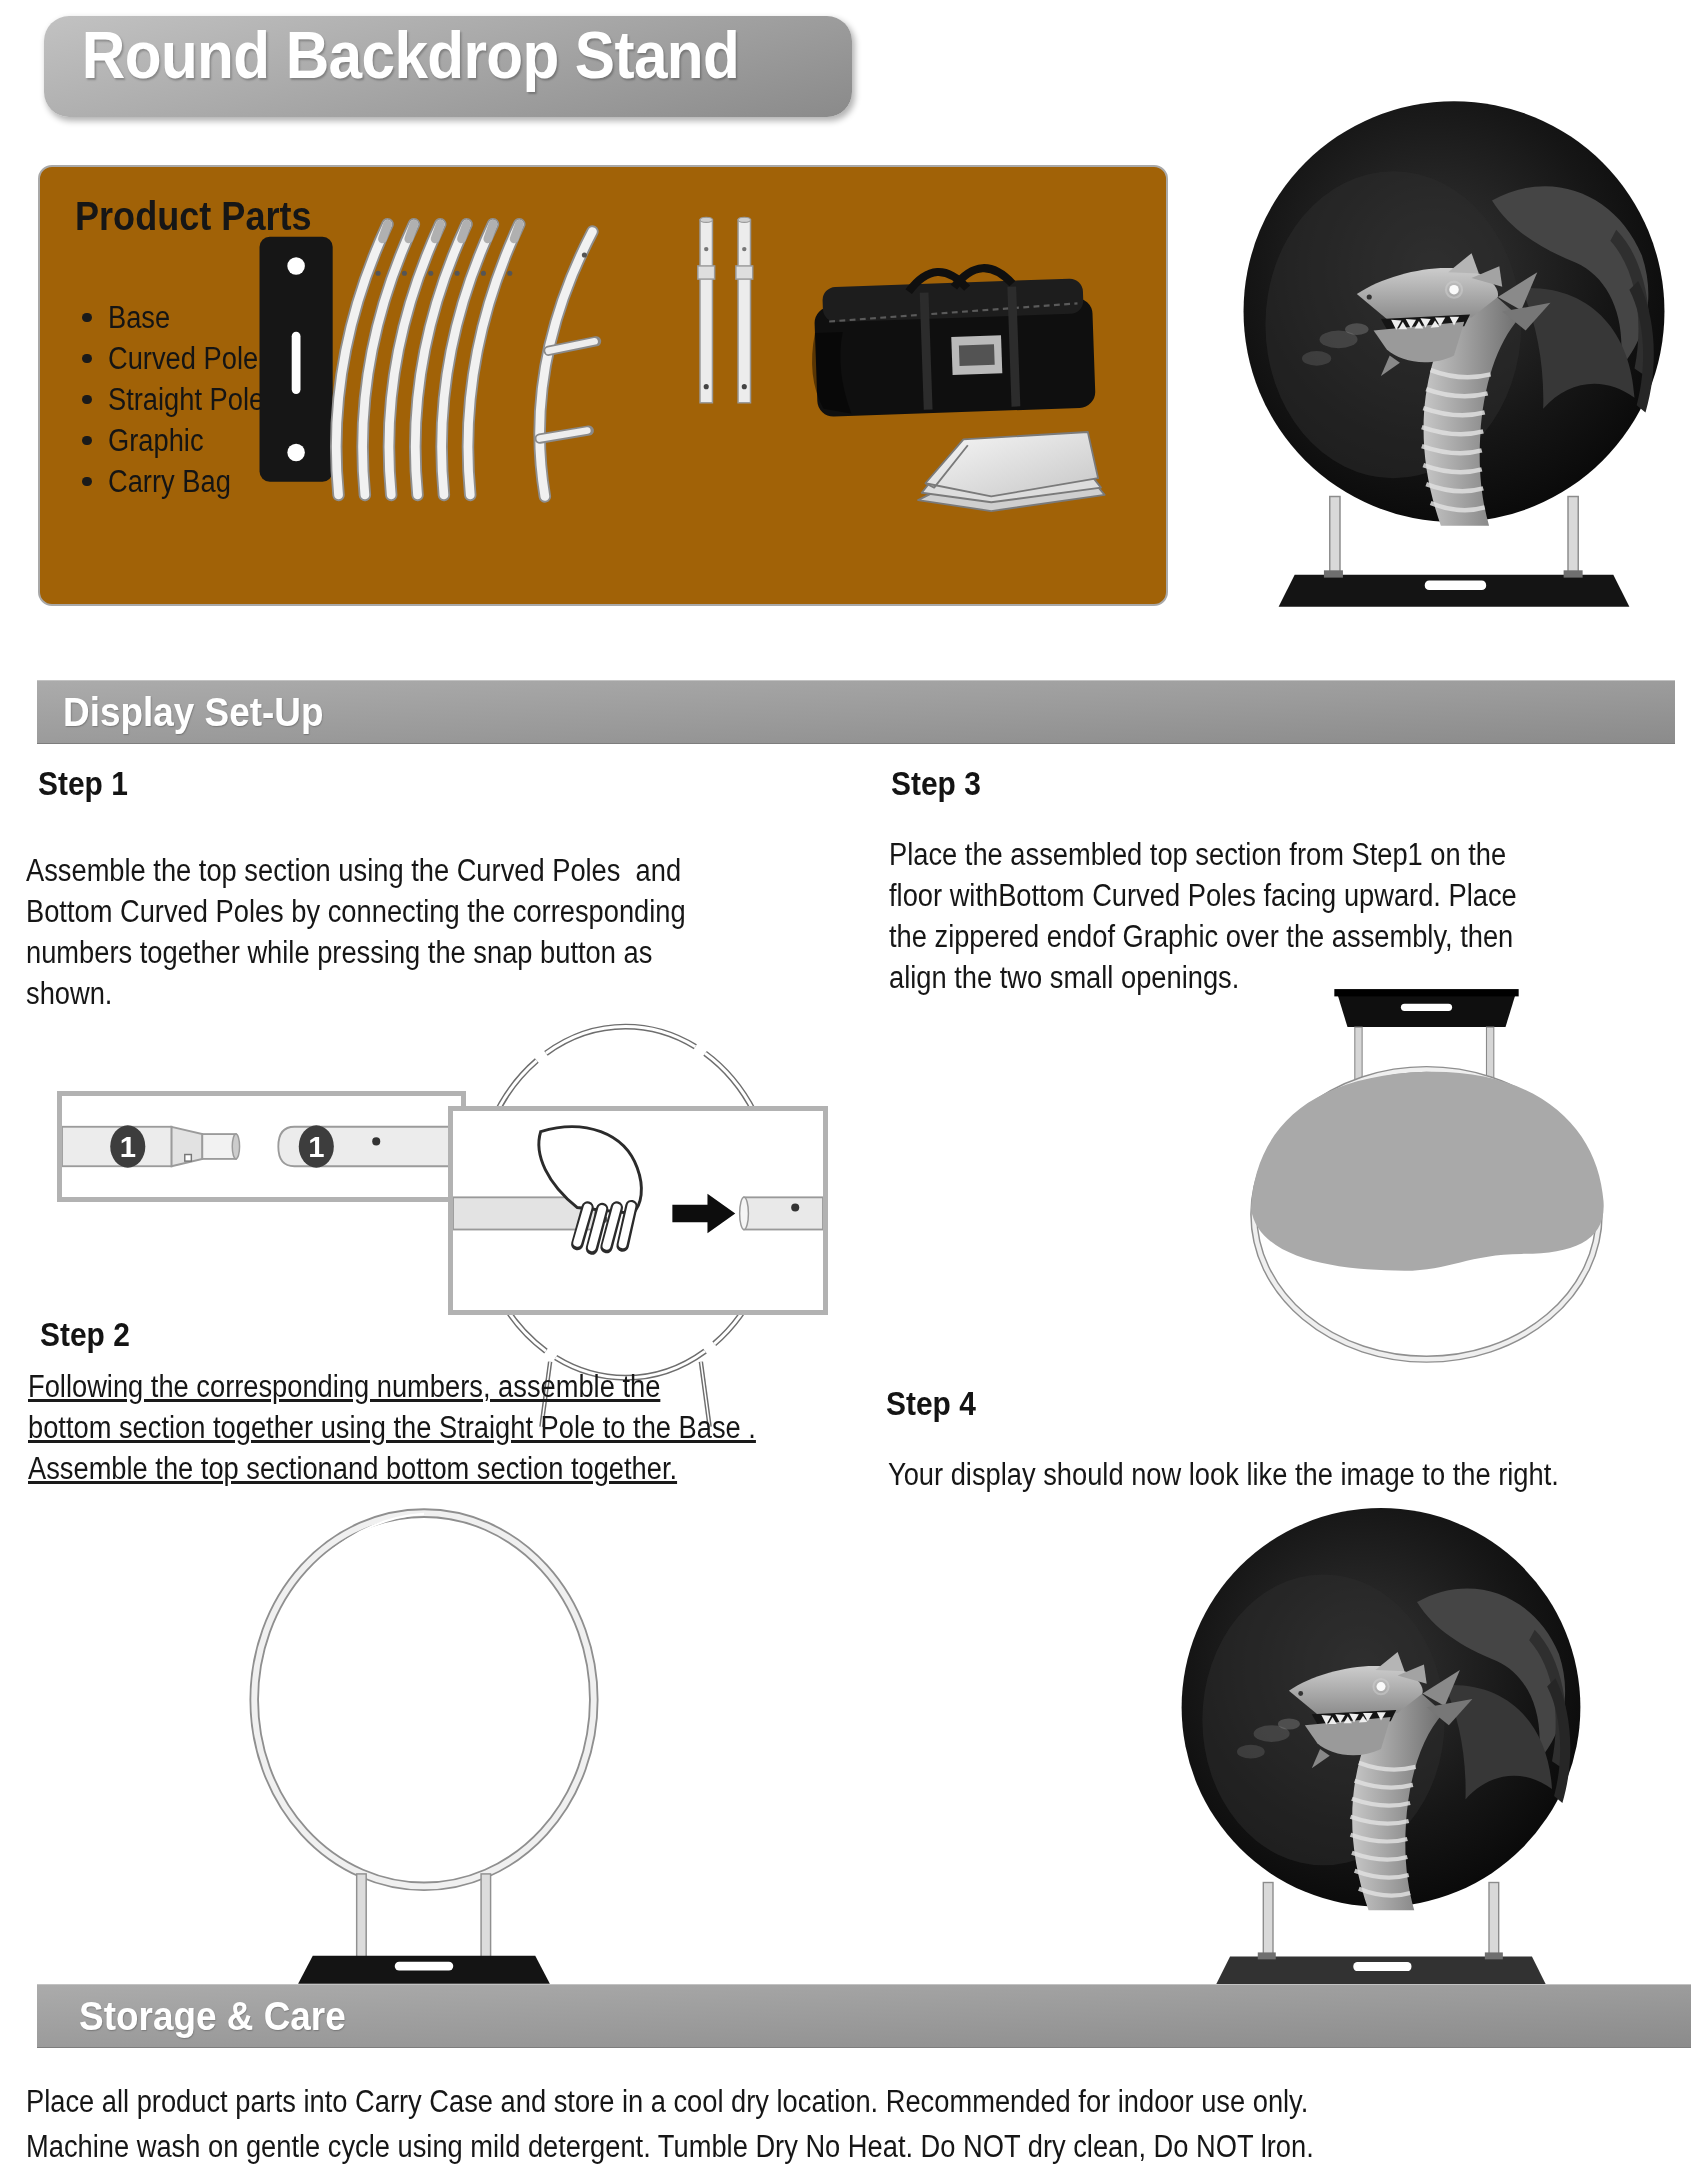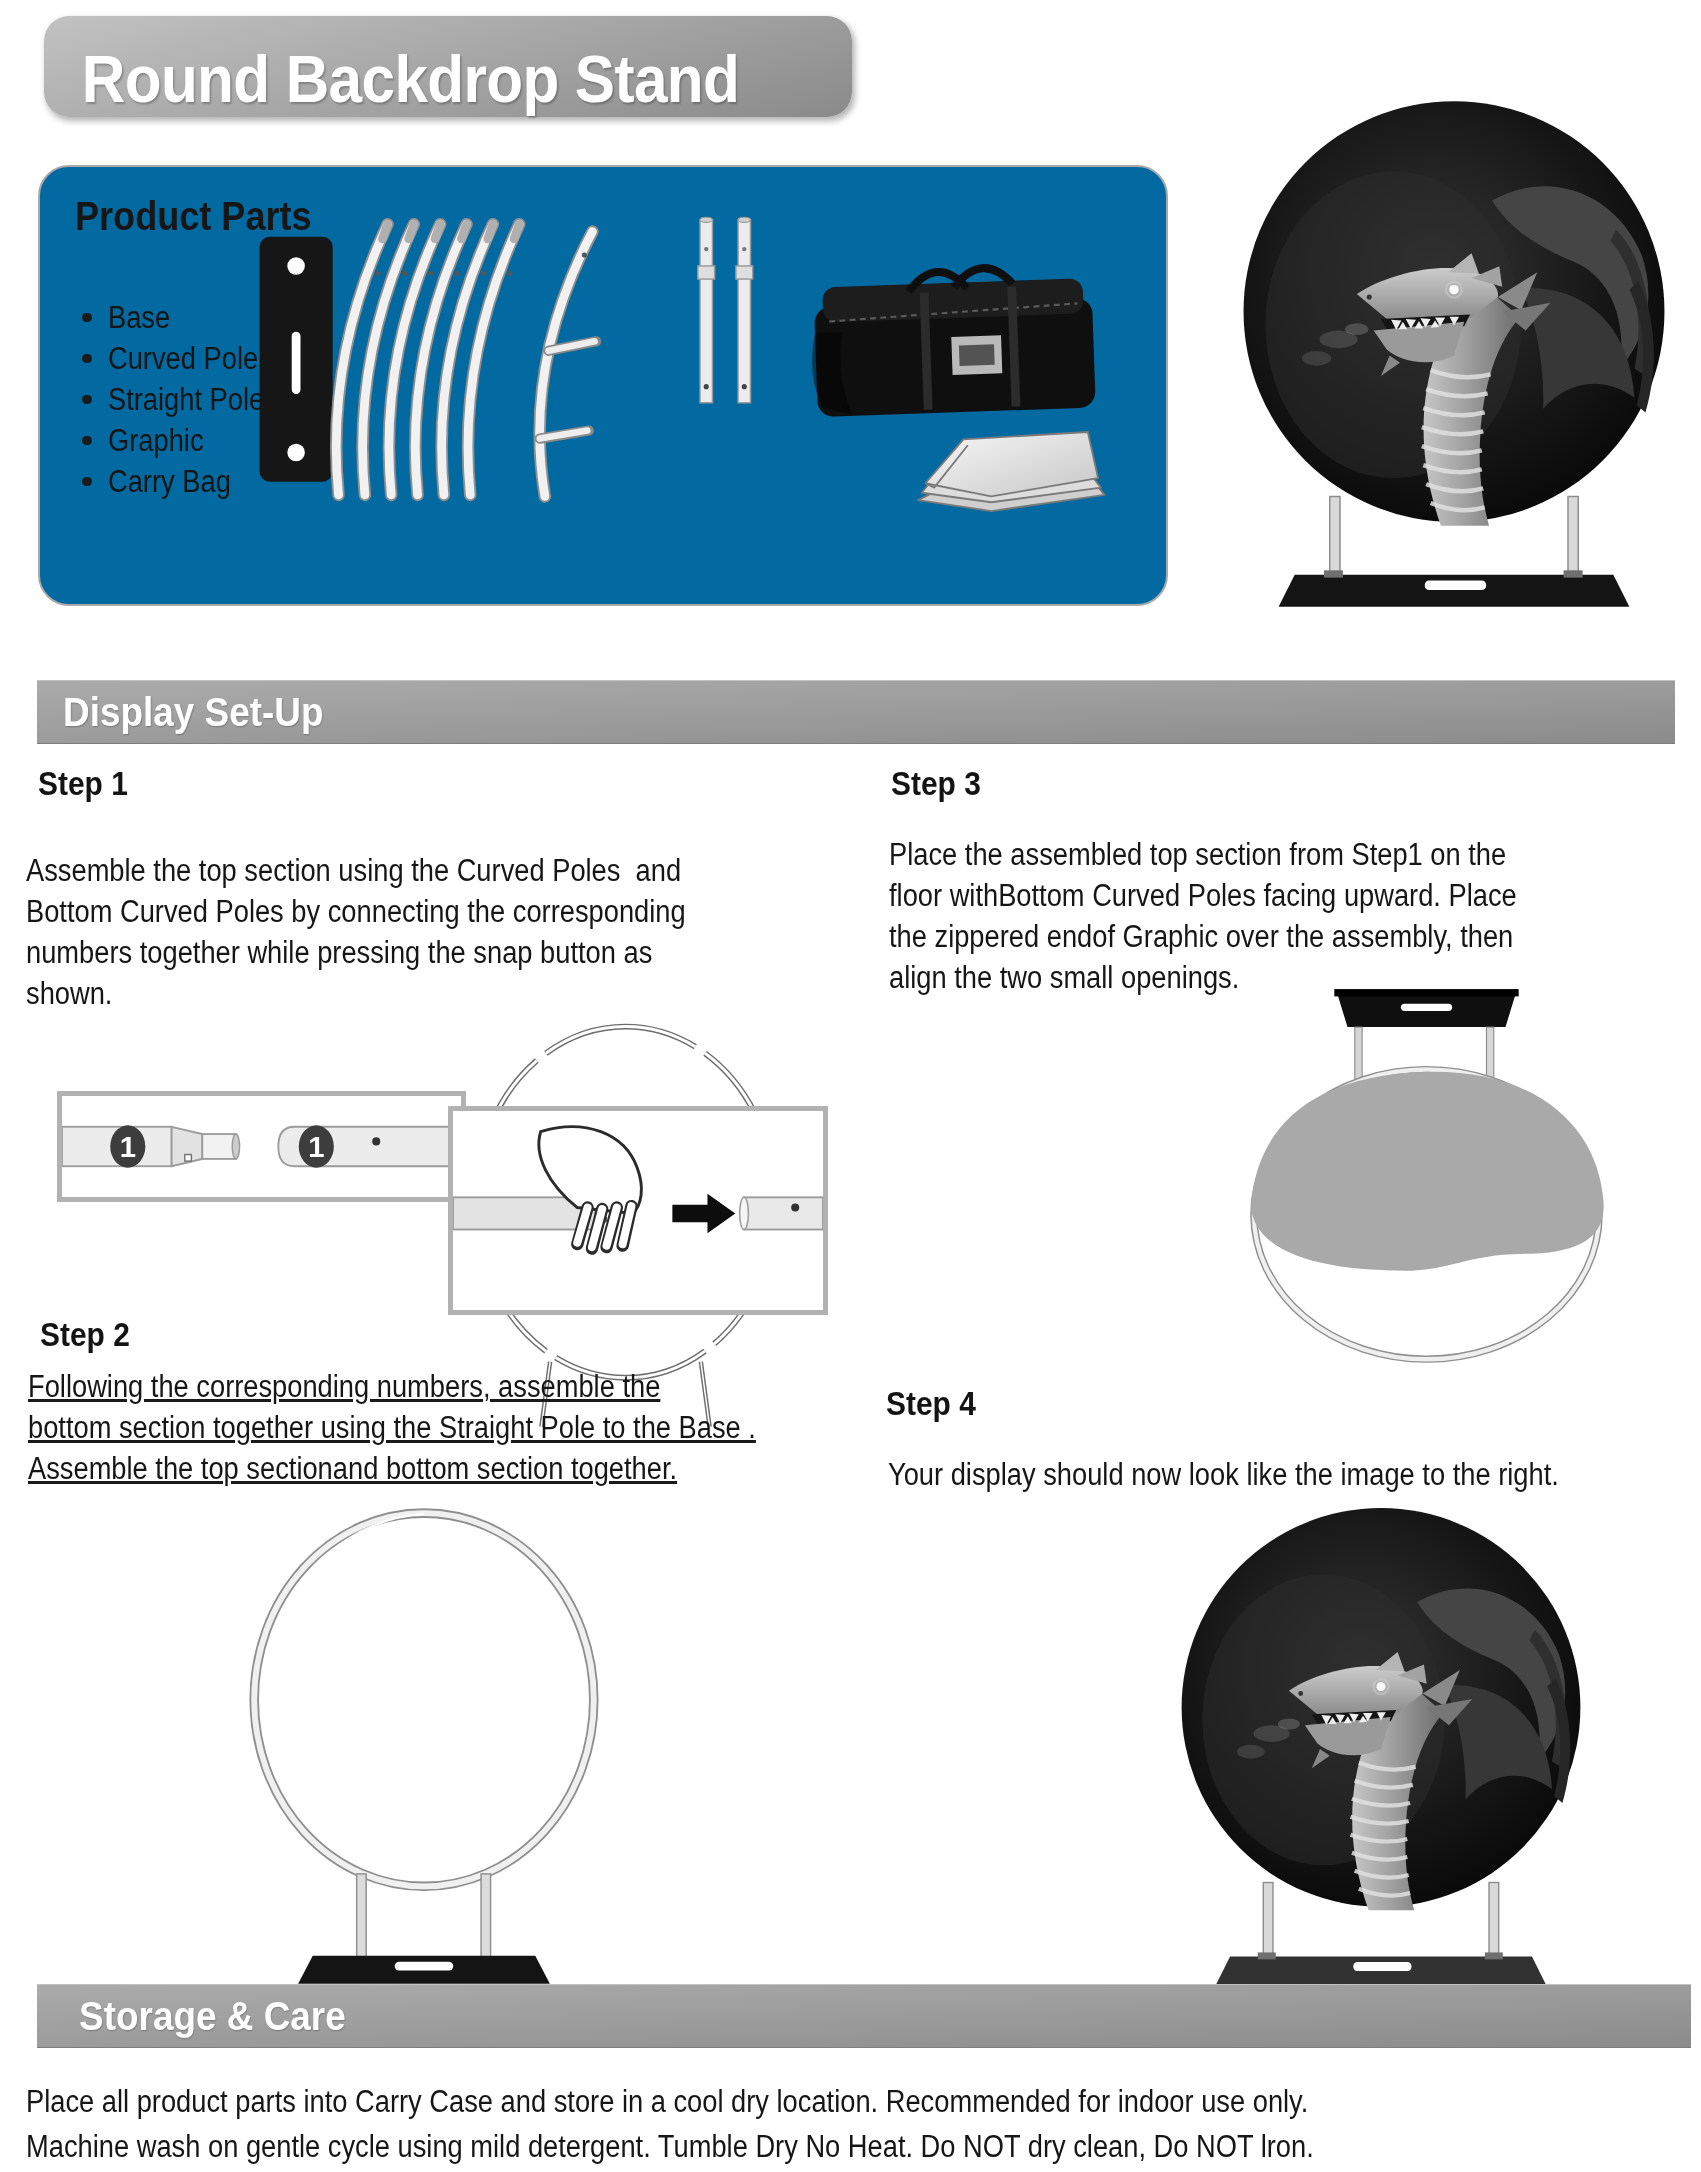--- a/index.html
+++ b/index.html
@@ -14,32 +14,32 @@
   .abs{position:absolute;}
   .narrow{transform:scaleX(.88);transform-origin:left top;}
   .narrow90{transform:scaleX(.9);transform-origin:left top;}
 
   
   .banner{
     left:44px;top:16px;width:808px;height:101px;
     border-radius:25px;
     background:linear-gradient(165deg,#c2c2c2 0%,#a9a9a9 45%,#8a8a8a 100%);
     box-shadow:2.9px 3.7px 6.6px rgba(0,0,0,.3);
-    display:flex;align-items:flex-end;
+    display:flex;align-items:flex-start;
   }
   .banner-text{
     font-size:67px;font-weight:bold;color:#ffffff;
     padding-left:42px;white-space:pre;letter-spacing:-0.7px;
     text-shadow:1.5px 1.5px 2.2px rgba(0,0,0,.25);
   }
 
   
   .parts-box{
     left:38px;top:165px;width:1126px;height:437px;
-    border:2.9px solid #a9a9a9;border-radius:31px;background:#0369a1;
+    border:2.9px solid #a9a9a9;border-radius:14px;background:#a16207;
   }
   .parts-heading{
     left:35px;top:26px;font-size:41px;font-weight:bold;color:#161616;white-space:pre;
   }
   .bullet-list{left:42px;top:130px;}
   .bullet-row{display:flex;align-items:center;height:41px;}
   .dot{width:9.5px;height:9.5px;border-radius:50%;background:#1a1a1a;margin-right:16px;flex:none;}
   .bullet-label{font-size:31px;color:#141414;white-space:pre;}
 
   

